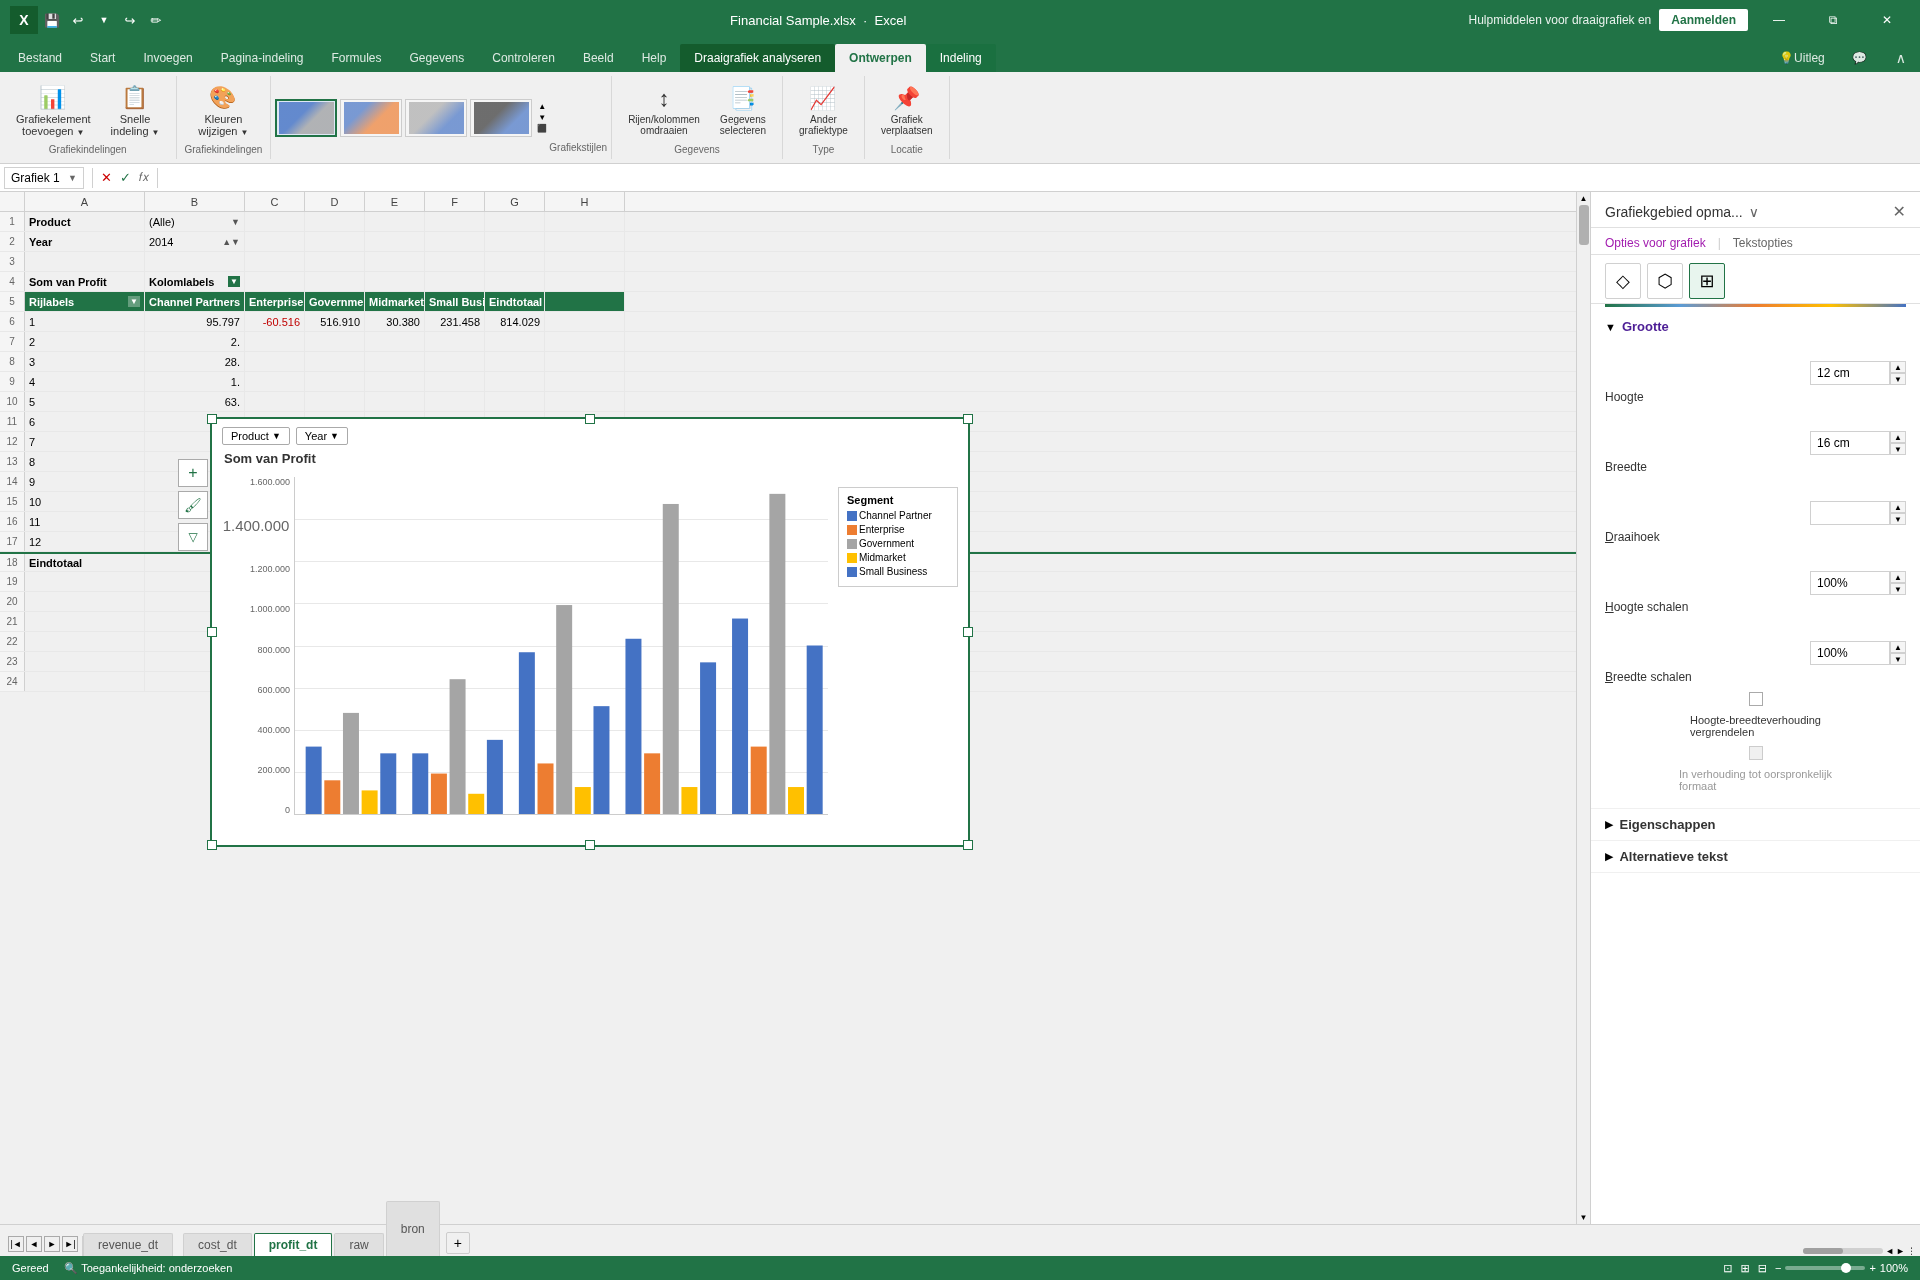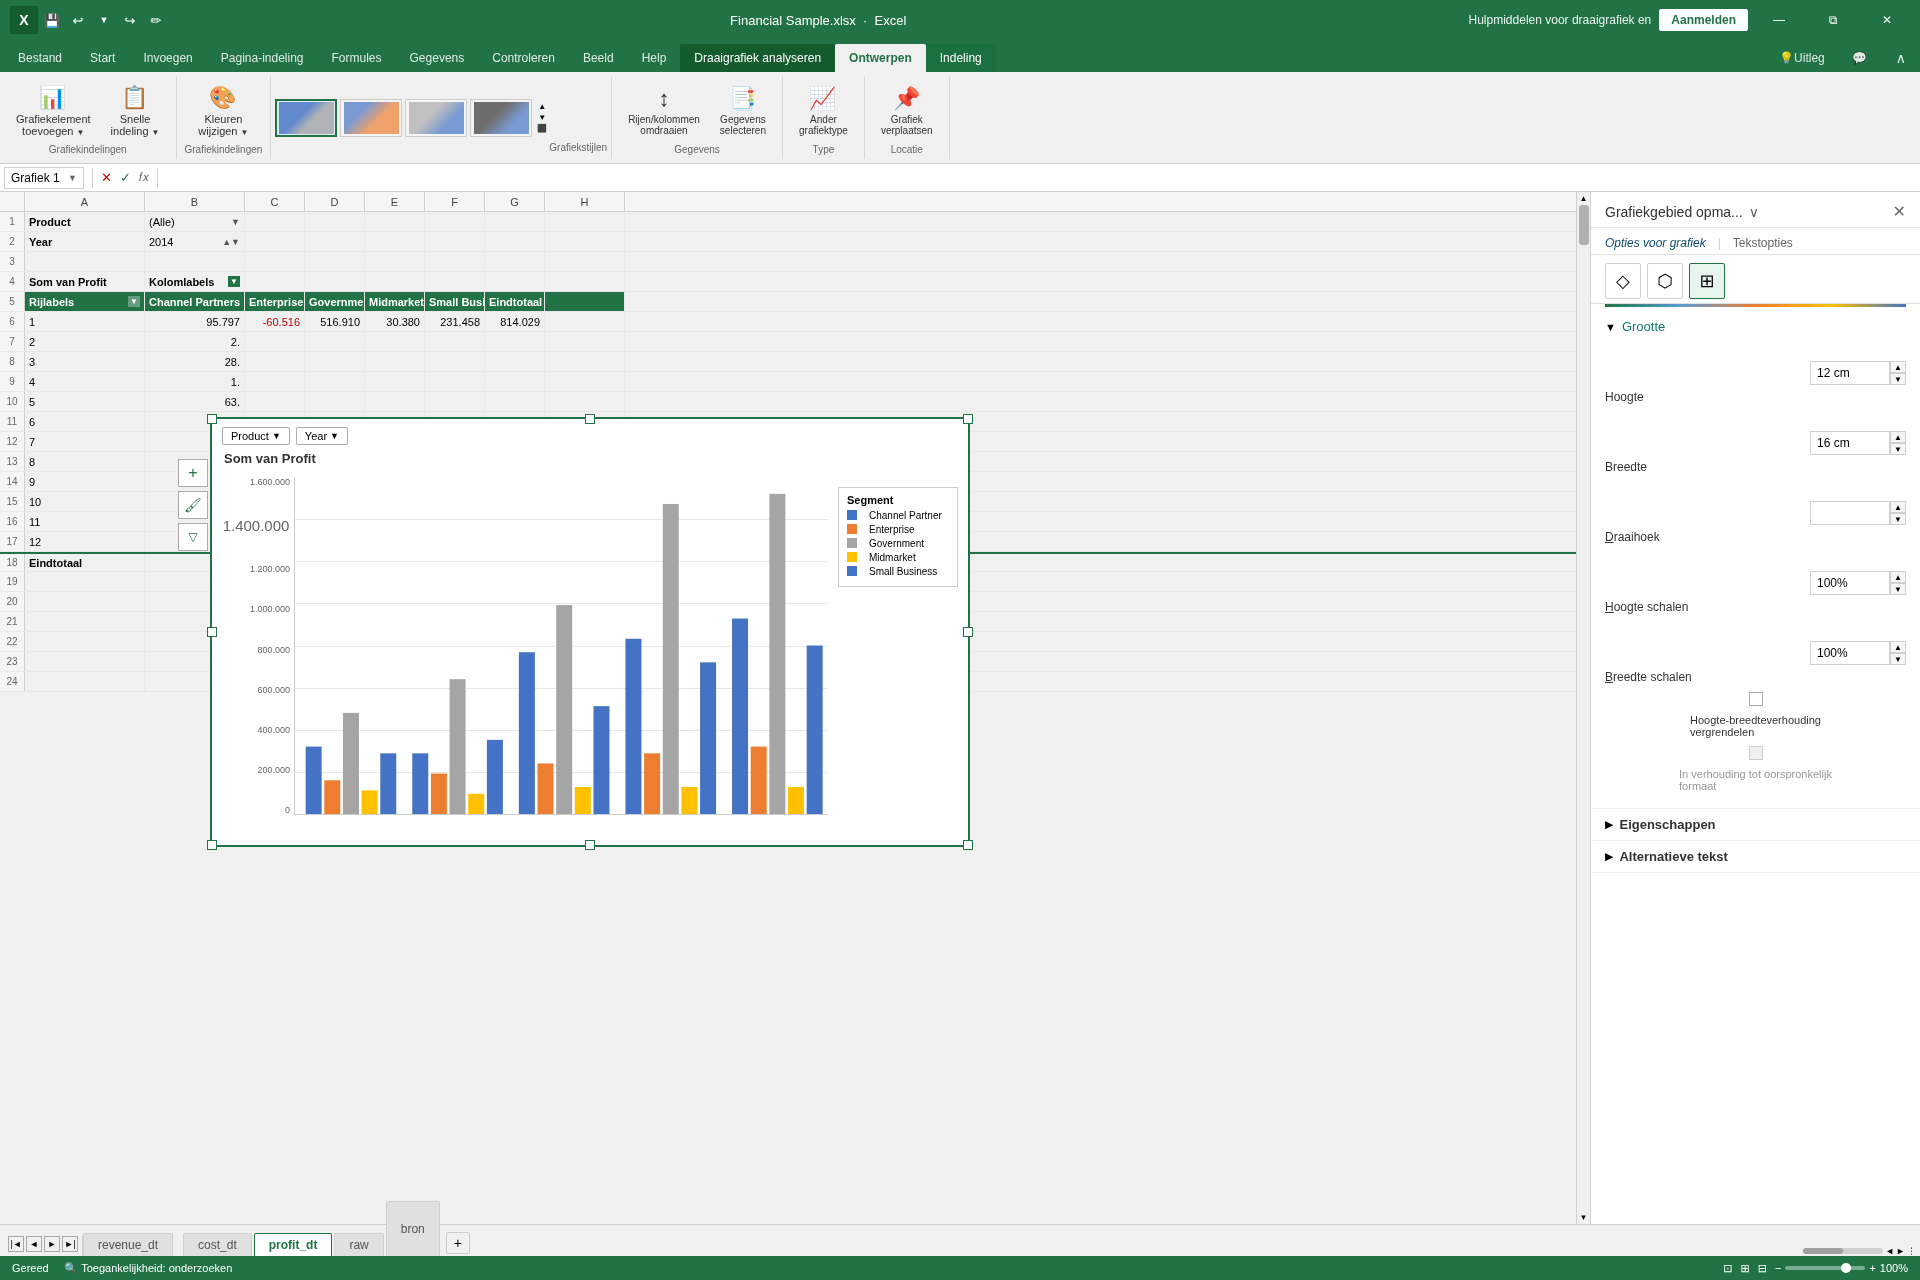--- a/index.html
+++ b/index.html
@@ -175,21 +175,21 @@
       align-items: center;
       padding: 0 4px;
       font-size: 11px;
       overflow: hidden;
       white-space: nowrap;
     }
     .cell.bold { font-weight: 700; }
     .cell.right { justify-content: flex-end; }
     .cell.red { color: #c00000; }
     .cell.header-row { background: #217346; color: white; font-weight: 600; }
-    .legend-item { display: flex; gap: 12px; margin-bottom: 3px; }
+    .legend-item { display: flex; align-items: center; gap: 2px; margin-bottom: 3px; }
 
     
     .right-panel {
       width: 330px;
       background: white;
       border-left: 1px solid #d0d0d0;
       display: flex;
       flex-direction: column;
       overflow-y: auto;
     }
@@ -855,37 +855,37 @@
 
     <div class="panel-header">
       <div style="display:flex;align-items:center;gap:6px;">
         <span style="font-size:14px;font-weight:400;color:#333;">Grafiekgebied opma...</span>
         <span style="font-size:14px;color:#666;">∨</span>
       </div>
       <span style="cursor:pointer;font-size:16px;color:#666;">✕</span>
     </div>
 
     <div class="panel-tabs">
-      <span style="font-size:12px;color:#0c4a6e;cursor:pointer;text-decoration:none;font-weight:500;font-style:italic;">Opties voor grafiek</span>
+      <span style="font-size:12px;color:#a21caf;cursor:pointer;text-decoration:none;font-weight:500;">Opties voor grafiek</span>
       <span style="color:#ccc;margin:0 4px;">|</span>
       <span style="font-size:12px;color:#666;cursor:pointer;">Tekstopties</span>
     </div>
 
     <div class="panel-icons">
       <div style="width:36px;height:36px;border:1px solid #d0d0d0;display:flex;align-items:center;justify-content:center;cursor:pointer;font-size:18px;border-radius:2px;">◇</div>
       <div style="width:36px;height:36px;border:1px solid #d0d0d0;display:flex;align-items:center;justify-content:center;cursor:pointer;font-size:18px;border-radius:2px;">⬡</div>
       <div style="width:36px;height:36px;border:1px solid #d0d0d0;display:flex;align-items:center;justify-content:center;cursor:pointer;font-size:18px;border-radius:2px;background:#e8f5ee;border-color:#217346;">⊞</div>
     </div>
 
     <div style="height:3px;background:linear-gradient(to right,#217346,#5b9bd5,#ed7d31,#ffc000,#4472c4);margin:0 14px 4px;"></div>
 
     <div class="panel-section">
       <div class="section-header">
         <span style="font-size:11px;">▼</span>
-        <span style="font-size:13px;font-weight:400;color:#0f766e;">Grootte</span>
+        <span style="font-size:13px;font-weight:700;color:#4c1d95;">Grootte</span>
       </div>
 
       <div class="field-row">
         <span class="field-label">Hoogte</span>
         <div style="display:flex;align-items:center;">
           <div style="width:80px;height:24px;border:1px solid #d0d0d0;padding:0 6px;font-size:12px;display:flex;align-items:center;">12 cm</div>
           <div style="display:flex;flex-direction:column;">
             <div style="width:16px;height:12px;background:#f5f5f5;border:1px solid #d0d0d0;display:flex;align-items:center;justify-content:center;font-size:8px;cursor:pointer;">▲</div>
             <div style="width:16px;height:12px;background:#f5f5f5;border:1px solid #d0d0d0;display:flex;align-items:center;justify-content:center;font-size:8px;cursor:pointer;">▼</div>
           </div>

